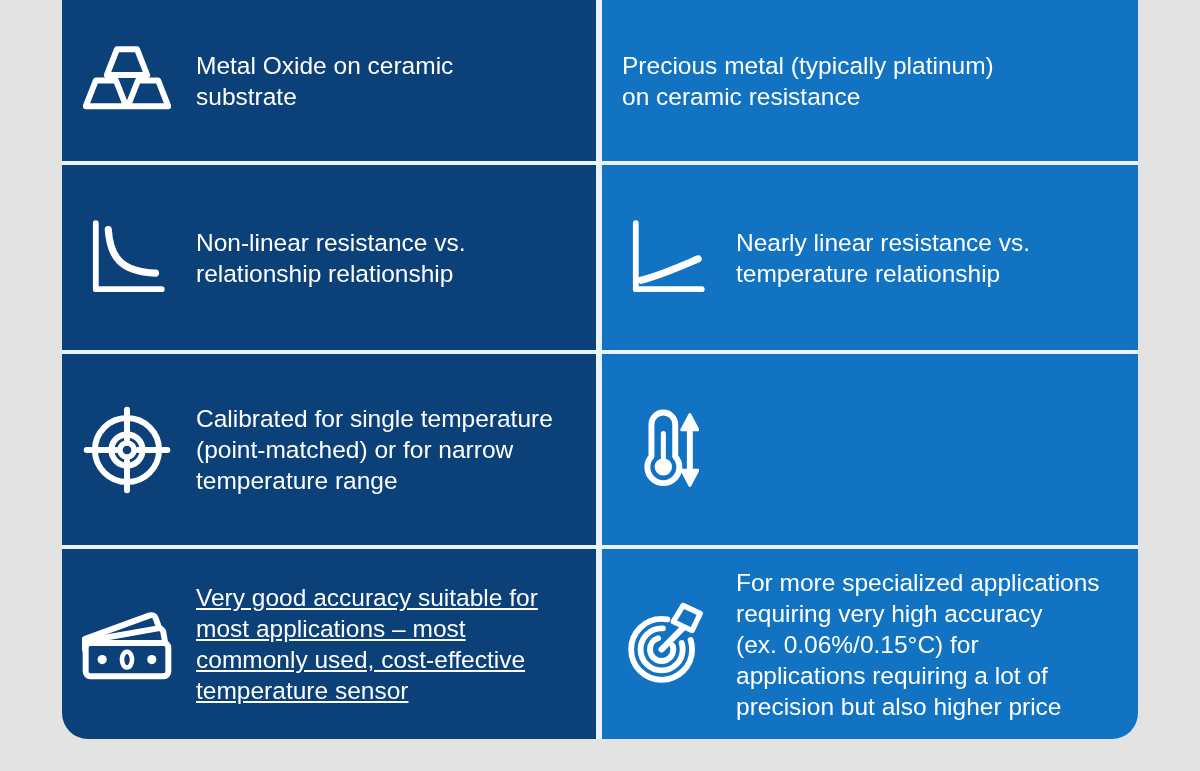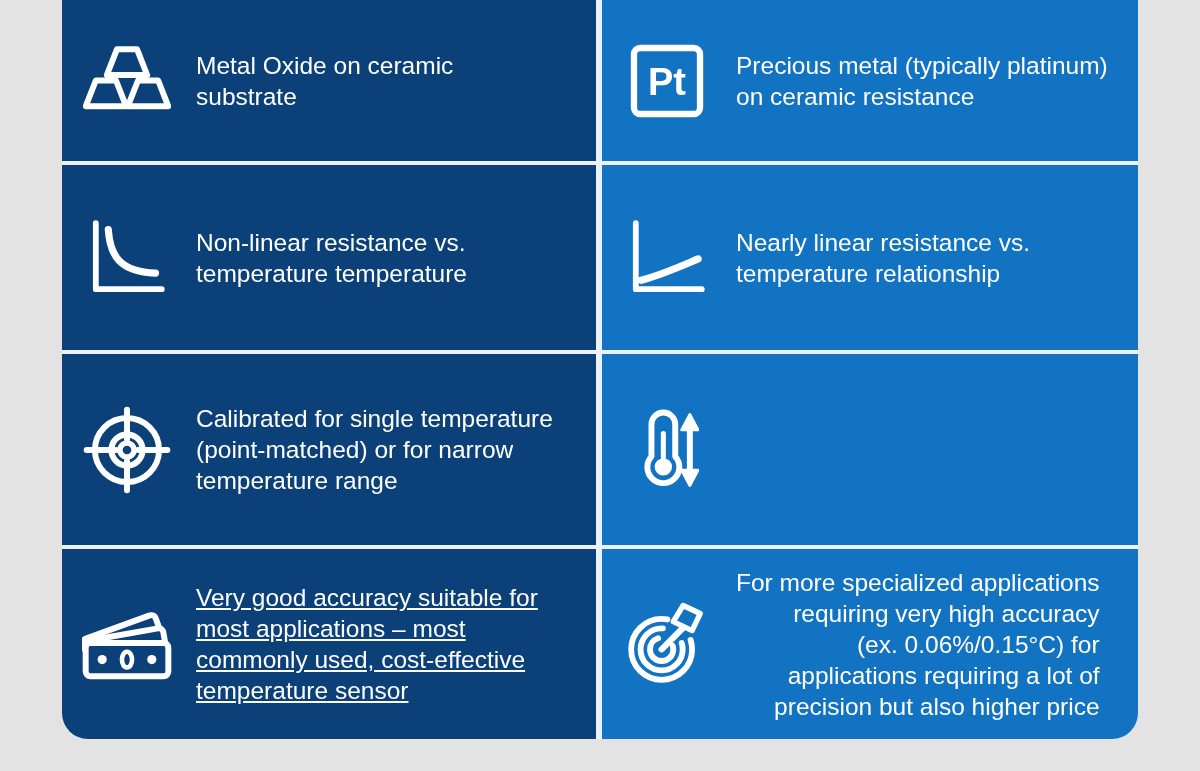--- a/index.html
+++ b/index.html
@@ -28,21 +28,21 @@
   }
   .cell{
     display:flex;align-items:center;
     padding:8px 18px 8px 20px;
     color:var(--text);
     box-sizing:border-box;
   }
   .col-ntc{background:var(--col-ntc);--cell-bg:var(--col-ntc);}
   .col-rtd{background:var(--col-rtd);--cell-bg:var(--col-rtd);}
   .cell:nth-child(7){border-bottom-left-radius:26px;text-decoration:underline;}
-  .cell:nth-child(8){border-bottom-right-radius:26px;text-align:right;}
+  .cell:nth-child(8){border-bottom-right-radius:26px;}
   .icon-box{
     flex:0 0 90px;
     display:flex;align-items:center;justify-content:center;
     margin-right:24px;
   }
   .cell-text{
     font-size:24.5px;line-height:31px;
     white-space:pre-line;
     letter-spacing:0px;
   }
@@ -63,39 +63,33 @@
           <path class="fillbg" stroke-width="6.5" stroke-linejoin="round" d="M37,8 L59,8 L70,36 L26,36 Z"></path>
           <path class="fillbg" stroke-width="6.5" stroke-linejoin="round" d="M14,42 L36,42 L47,70 L3,70 Z"></path>
           <path class="fillbg" stroke-width="6.5" stroke-linejoin="round" d="M60,42 L82,42 L93,70 L49,70 Z"></path>
         </svg>
       </div>
       <div class="cell-text">Metal Oxide on ceramic
 substrate</div>
     </div>
 
     <div class="cell col-rtd">
-      <div class="icon-box">
-        <svg width="76" height="76" viewBox="0 0 84 84">
-          <rect class="stroke" stroke-width="7" x="5.5" y="5.5" width="73" height="73" rx="7"></rect>
-          <text x="42" y="58" text-anchor="middle" fill="#fff" font-family="Liberation Sans, sans-serif" font-size="42" font-weight="700">Pt</text>
-        </svg>
-      </div>
       <div class="cell-text">Precious metal (typically platinum)
 on ceramic resistance</div>
     </div>
 
     <div class="cell col-ntc">
       <div class="icon-box">
         <svg width="82" height="82" viewBox="0 0 92 92">
           <path class="stroke" stroke-width="6.5" stroke-linecap="round" stroke-linejoin="round" d="M11,7 L11,81 L85,81"></path>
           <path class="stroke" stroke-width="8" stroke-linecap="round" d="M25,14 C27,44 38,61 78,63"></path>
         </svg>
       </div>
       <div class="cell-text">Non-linear resistance vs.
-temperature temperature</div>
+relationship relationship</div>
     </div>
 
     <div class="cell col-rtd">
       <div class="icon-box">
         <svg width="82" height="82" viewBox="0 0 92 92">
           <path class="stroke" stroke-width="6.5" stroke-linecap="round" stroke-linejoin="round" d="M11,7 L11,81 L85,81"></path>
           <path class="stroke" stroke-width="8" stroke-linecap="round" d="M17,71 C40,65 62,55 81,47"></path>
         </svg>
       </div>
       <div class="cell-text">Nearly linear resistance vs.

